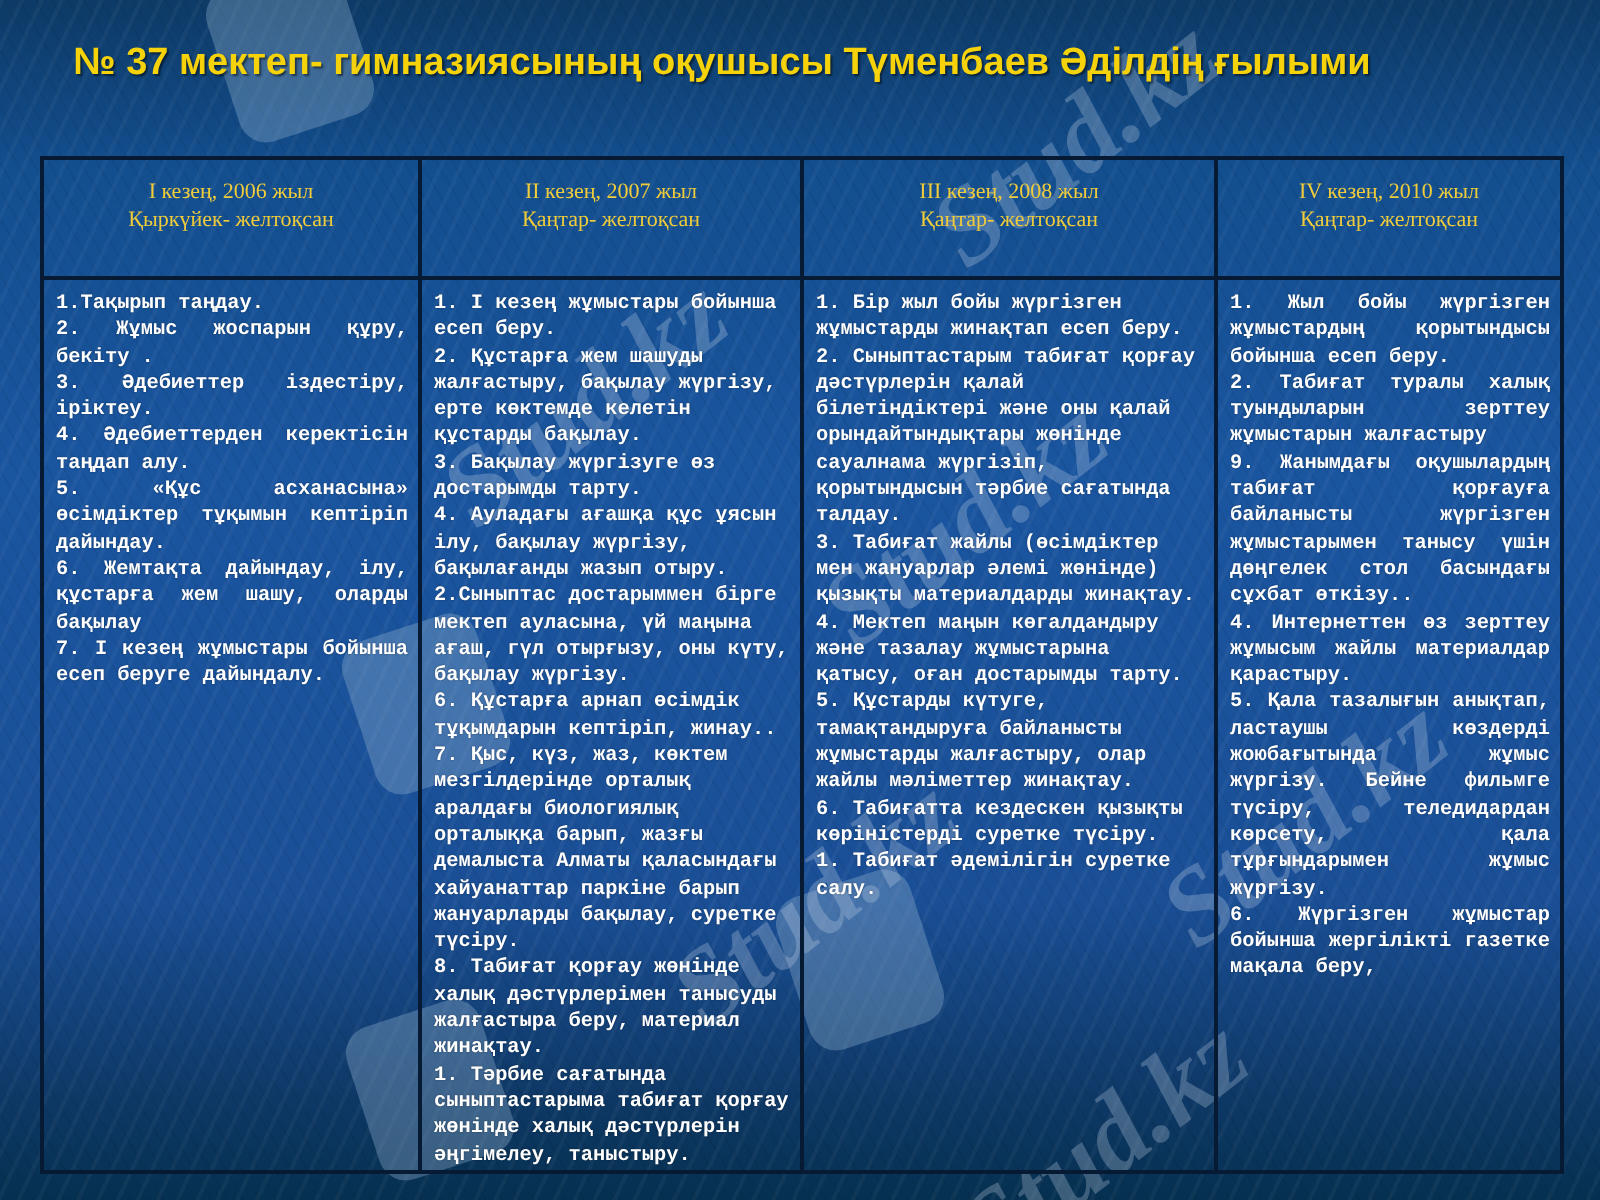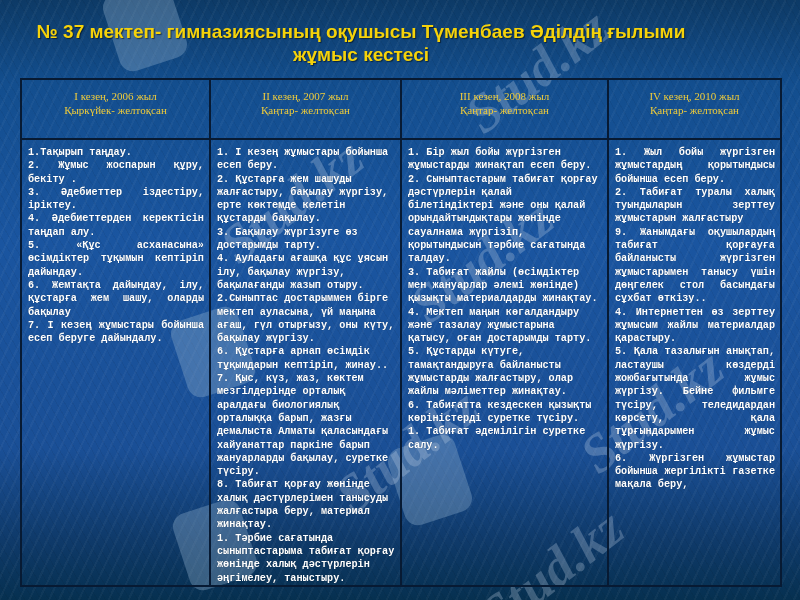--- a/index.html
+++ b/index.html
@@ -62,21 +62,20 @@
 
 <div class="watermark" style="left:455px;top:40px;">Stud.kz</div>
 <div class="watermark" style="left:210px;top:170px;">Stud.kz</div>
 <div class="watermark" style="left:400px;top:230px;">Stud.kz</div>
 <div class="watermark" style="left:570px;top:380px;">Stud.kz</div>
 <div class="watermark" style="left:325px;top:420px;">Stud.kz</div>
 <div class="watermark" style="left:470px;top:540px;">Stud.kz</div>
 
 <div class="title">
   <div>№ 37 мектеп- гимназиясының оқушысы Түменбаев Әділдің ғылыми</div>
-  <div>жұмыс кестесі</div>
 </div>
 
 <table class="grid">
   <colgroup>
     <col style="width:189px">
       <col style="width:191px">
       <col style="width:207px">
       <col style="width:173px">
   </colgroup>
   <tbody>

